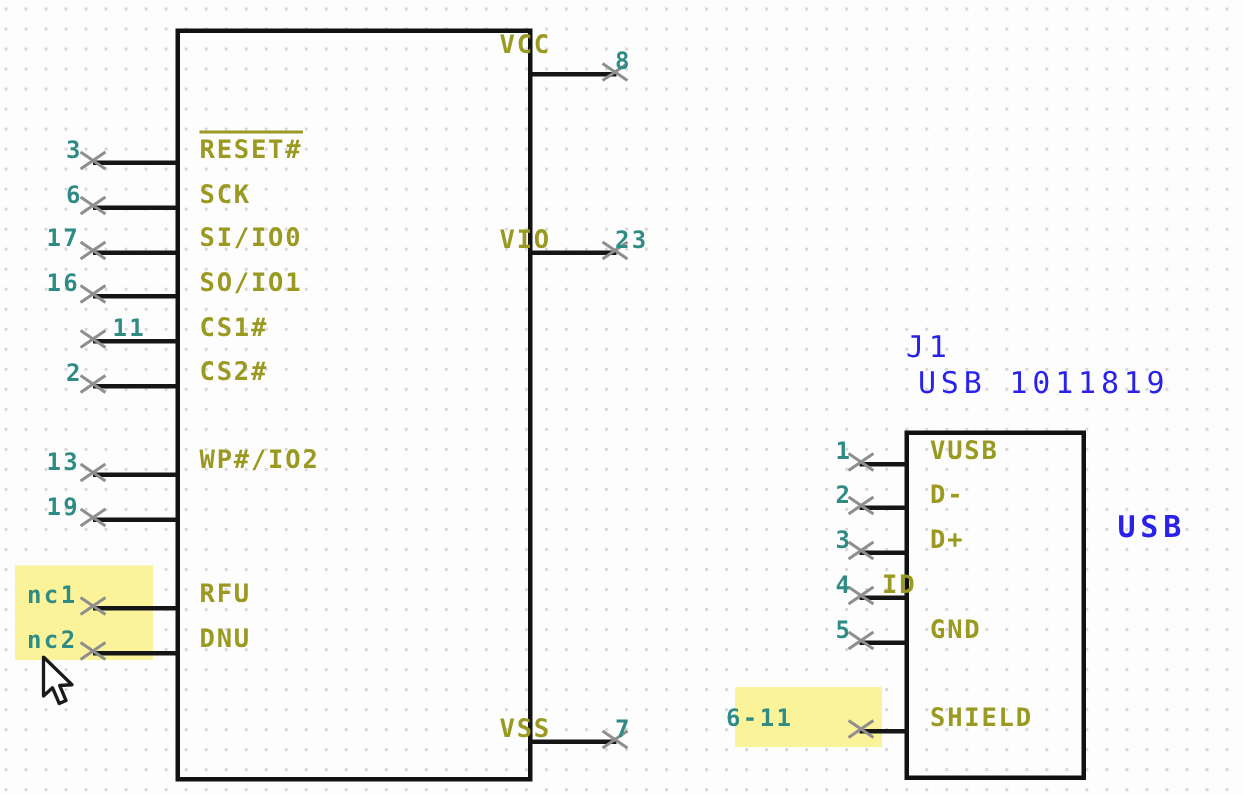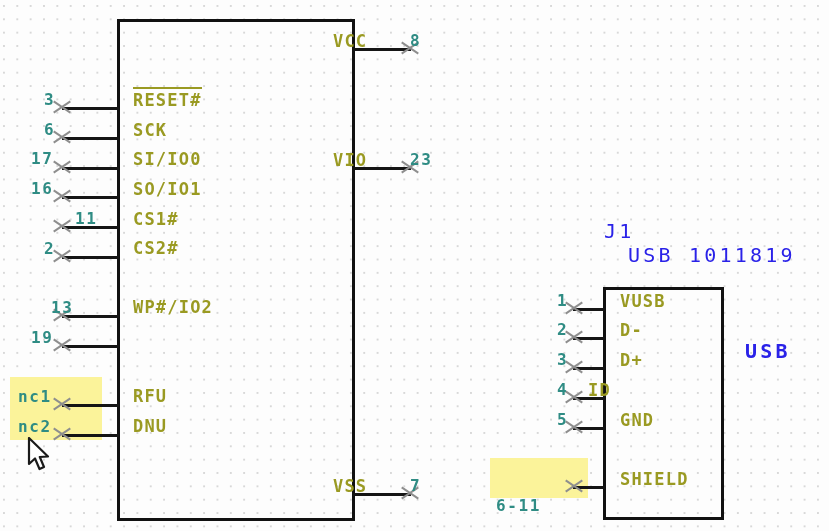--- a/index.html
+++ b/index.html
@@ -173,48 +173,48 @@
       <span class="a"></span>
       <span class="b"></span>
     </div>
 
   <div class="pinnum" style="left:44px; top:90px;">3</div>
   <div class="pinnum" style="left:44px; top:120px;">6</div>
   <div class="pinnum" style="left:31px; top:149px;">17</div>
   <div class="pinnum" style="left:31px; top:179px;">16</div>
   <div class="pinnum" style="left:31px; top:209px;margin-left:44px;">11</div>
   <div class="pinnum" style="left:44px; top:239px;">2</div>
-  <div class="pinnum" style="left:31px; top:298px;margin-left:20px;">13</div>
+  <div class="pinnum" style="left:31px; top:298px;">13</div>
   <div class="pinnum" style="left:31px; top:328px;">19</div>
   <div class="pinnum" style="left:18px; top:387px;">nc1</div>
   <div class="pinnum" style="left:18px; top:417px;">nc2</div>
 
   <div class="pinlabel overbar" style="left:133px; top:90px;">RESET#</div>
   <div class="pinlabel" style="left:133px; top:120px;">SCK</div>
   <div class="pinlabel" style="left:133px; top:149px;">SI/IO0</div>
   <div class="pinlabel" style="left:133px; top:179px;">SO/IO1</div>
   <div class="pinlabel" style="left:133px; top:209px;">CS1#</div>
   <div class="pinlabel" style="left:133px; top:238px;">CS2#</div>
   <div class="pinlabel" style="left:133px; top:297px;">WP#/IO2</div>
   <div class="pinlabel" style="left:133px; top:386px;">RFU</div>
   <div class="pinlabel" style="left:133px; top:416px;">DNU</div>
 
-  <div class="pinlabel" style="left:333px; top:31px;">VCC</div>
+  <div class="pinlabel" style="left:333px; top:20px;">VCC</div>
   <div class="pinnum" style="left:410px; top:31px;">8</div>
 
   <div class="pinlabel" style="left:333px; top:150px;">VIO</div>
   <div class="pinnum" style="left:410px; top:150px;">23</div>
 
   <div class="pinlabel" style="left:333px; top:476px;">VSS</div>
   <div class="pinnum" style="left:410px; top:476px;">7</div>
 
   <div class="box" style="left:603px; top:287px; width:121px; height:233px;"></div>
 
   <div class="reftext" style="left:604px; top:219px;">J1</div>
-  <div class="reftext" style="left:628px; top:243px;text-align:right;">USB 1011819</div>
+  <div class="reftext" style="left:612px; top:243px;text-align:right;">USB 1011819</div>
   <div class="reftext" style="left:745px; top:339px;font-weight:bold;">USB</div>
 
   <div class="wire" style="left:573px; top:308px; width:32px;"></div>
   <div class="wire" style="left:573px; top:337px; width:32px;"></div>
   <div class="wire" style="left:573px; top:367px; width:32px;"></div>
   <div class="wire" style="left:573px; top:397px; width:32px;"></div>
   <div class="wire" style="left:573px; top:427px; width:32px;"></div>
   <div class="wire" style="left:573px; top:486px; width:32px;"></div>
 
   <div class="xmark" style="left:564px; top:298px;">
@@ -240,21 +240,21 @@
   <div class="xmark" style="left:564px; top:476px;">
       <span class="a"></span>
       <span class="b"></span>
     </div>
 
   <div class="pinnum" style="left:557px; top:291px;">1</div>
   <div class="pinnum" style="left:557px; top:320px;">2</div>
   <div class="pinnum" style="left:557px; top:350px;">3</div>
   <div class="pinnum" style="left:557px; top:380px;">4</div>
   <div class="pinnum" style="left:557px; top:410px;">5</div>
-  <div class="pinnum" style="left:496px; top:469px;margin-top:27px;">6-11</div>
+  <div class="pinnum" style="left:484px; top:469px;">6-11</div>
 
   <div class="pinlabel" style="left:620px; top:291px;">VUSB</div>
   <div class="pinlabel" style="left:620px; top:320px;">D-</div>
   <div class="pinlabel" style="left:620px; top:350px;">D+</div>
   <div class="pinlabel" style="left:588px; top:380px;">ID</div>
   <div class="pinlabel" style="left:620px; top:410px;">GND</div>
   <div class="pinlabel" style="left:620px; top:469px;">SHIELD</div>
 
   <svg id="cursor" width="26" height="36" viewBox="0 0 26 36" style="left:27px; top:437px;">
     <polygon points="2,1 2,27 8,21.5 12.5,32 17,30 12.8,20 21,19.5" fill="#ffffff" stroke="#1a1a1a" stroke-width="2.2" stroke-linejoin="round"></polygon>

